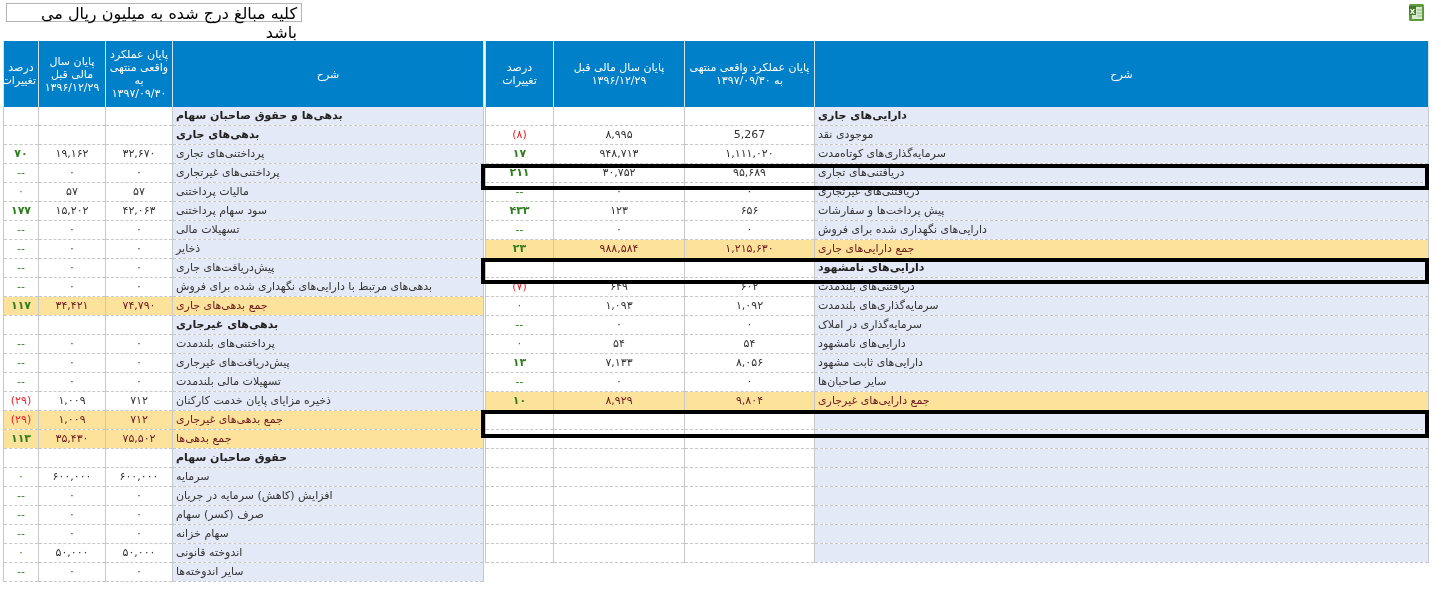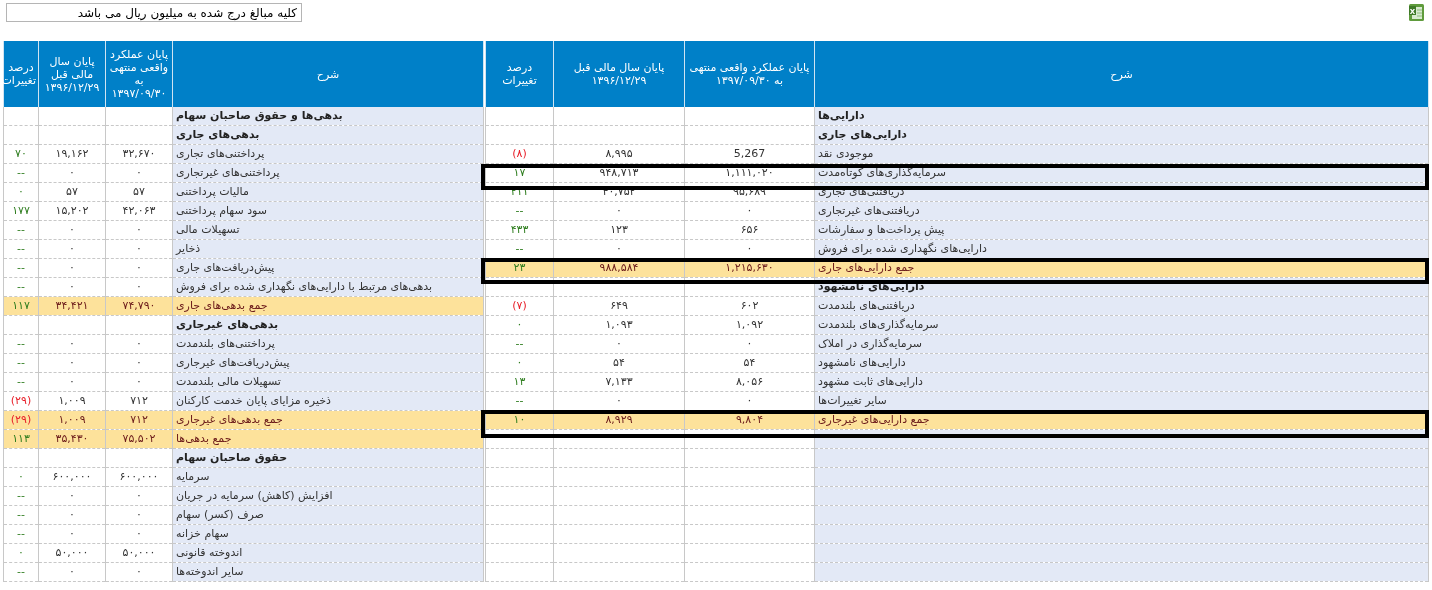--- a/index.html
+++ b/index.html
@@ -1,36 +1,36 @@
 <!DOCTYPE html>
 <html><head>
 <meta charset="utf-8">
 <style>
   html, body { margin:0; padding:0; background:#ffffff; }
   body { width:1432px; height:590px; position:relative; overflow:hidden;
          font-family:"DejaVu Sans", sans-serif; font-size:11px; color:#333; }
   .note { position:absolute; left:6px; top:3px; width:296px; height:19px;
           border:1px solid #b5b5b5; background:#fff; direction:rtl;
-          font-size:12px; line-height:19px; padding-right:4px; box-sizing:border-box; color:#000; }
+          font-size:16px; line-height:19px; padding-right:4px; box-sizing:border-box; color:#000; }
   .xls-icon { position:absolute; left:1408px; top:3px; width:17px; height:19px; }
   table.fin { position:absolute; top:41px; border-collapse:collapse; direction:rtl; table-layout:fixed; }
   table.fin th { background:#0080c8; color:#fff; font-weight:normal; font-size:11px;
                  border-left:1px solid #d0e4f2; border-right:1px solid #d0e4f2; line-height:13px;
                  height:66px; padding:0 2px; text-align:center; vertical-align:middle; }
   table.fin td { height:18px; padding:0 3px; border-left:1px solid #c8c8c8; border-right:1px solid #c8c8c8;
                  border-bottom:1px dashed #c8c8c8; font-size:11px; line-height:18px; white-space:nowrap; overflow:hidden; }
   table.fin td.desc { background:#e3e9f6; text-align:left; padding-right:4px; color:#333; }
   table.fin td.num { text-align:center; color:#333; }
   table.fin td.pct { text-align:center; }
   tr.head td.desc { font-weight:bold; color:#222; }
   tr.total td { background:#fde29b !important; }
   tr.total td.desc { color:#6b1a1a;margin-left:23px; }
   tr.total td.num { color:#6b1a1a;margin-top:8px; }
   .neg { color:#e8202a; }
-  .pos { color:#2e7d1e; }
+  .pos { color:#2e7d1e;font-weight:bold; }
   .dash { color:#2e7d1e; }
   .zero { color:#2e7d1e; }
   .hl-box { position:absolute; border:4px solid #000; box-sizing:border-box; pointer-events:none; }
 </style>
 </head>
 <body>
 
 <div class="note">کلیه مبالغ درج شده به میلیون ریال می باشد</div>
 
 <svg class="xls-icon" viewBox="0 0 17 19">
@@ -53,26 +53,20 @@
   <thead>
     <tr>
       <th>شرح</th>
       <th>پایان عملکرد واقعی منتهی به ۱۳۹۷/۰۹/۳۰</th>
       <th>پایان سال مالی قبل ۱۳۹۶/۱۲/۲۹</th>
       <th>درصد تغییرات</th>
     </tr>
   </thead>
   <tbody id="assets-body">
       <tr class="head">
-        <td class="desc">دارایی‌ها</td>
-        <td class="num"></td>
-        <td class="num"></td>
-        <td class="pct "></td>
-      </tr>
-      <tr class="head">
         <td class="desc">دارایی‌های جاری</td>
         <td class="num"></td>
         <td class="num"></td>
         <td class="pct "></td>
       </tr>
       <tr>
         <td class="desc">موجودی نقد</td>
         <td class="num">5,267</td>
         <td class="num">۸,۹۹۵</td>
         <td class="pct neg">(۸)</td>
@@ -143,21 +137,21 @@
         <td class="num">۵۴</td>
         <td class="pct zero">۰</td>
       </tr>
       <tr>
         <td class="desc">دارایی‌های ثابت مشهود</td>
         <td class="num">۸,۰۵۶</td>
         <td class="num">۷,۱۳۳</td>
         <td class="pct pos">۱۳</td>
       </tr>
       <tr>
-        <td class="desc">سایر تغییرات‌ها</td>
+        <td class="desc">سایر صاحبان‌ها</td>
         <td class="num">۰</td>
         <td class="num">۰</td>
         <td class="pct dash">--</td>
       </tr>
       <tr class="total">
         <td class="desc">جمع دارایی‌های غیرجاری</td>
         <td class="num">۹,۸۰۴</td>
         <td class="num">۸,۹۲۹</td>
         <td class="pct pos">۱۰</td>
       </tr>

